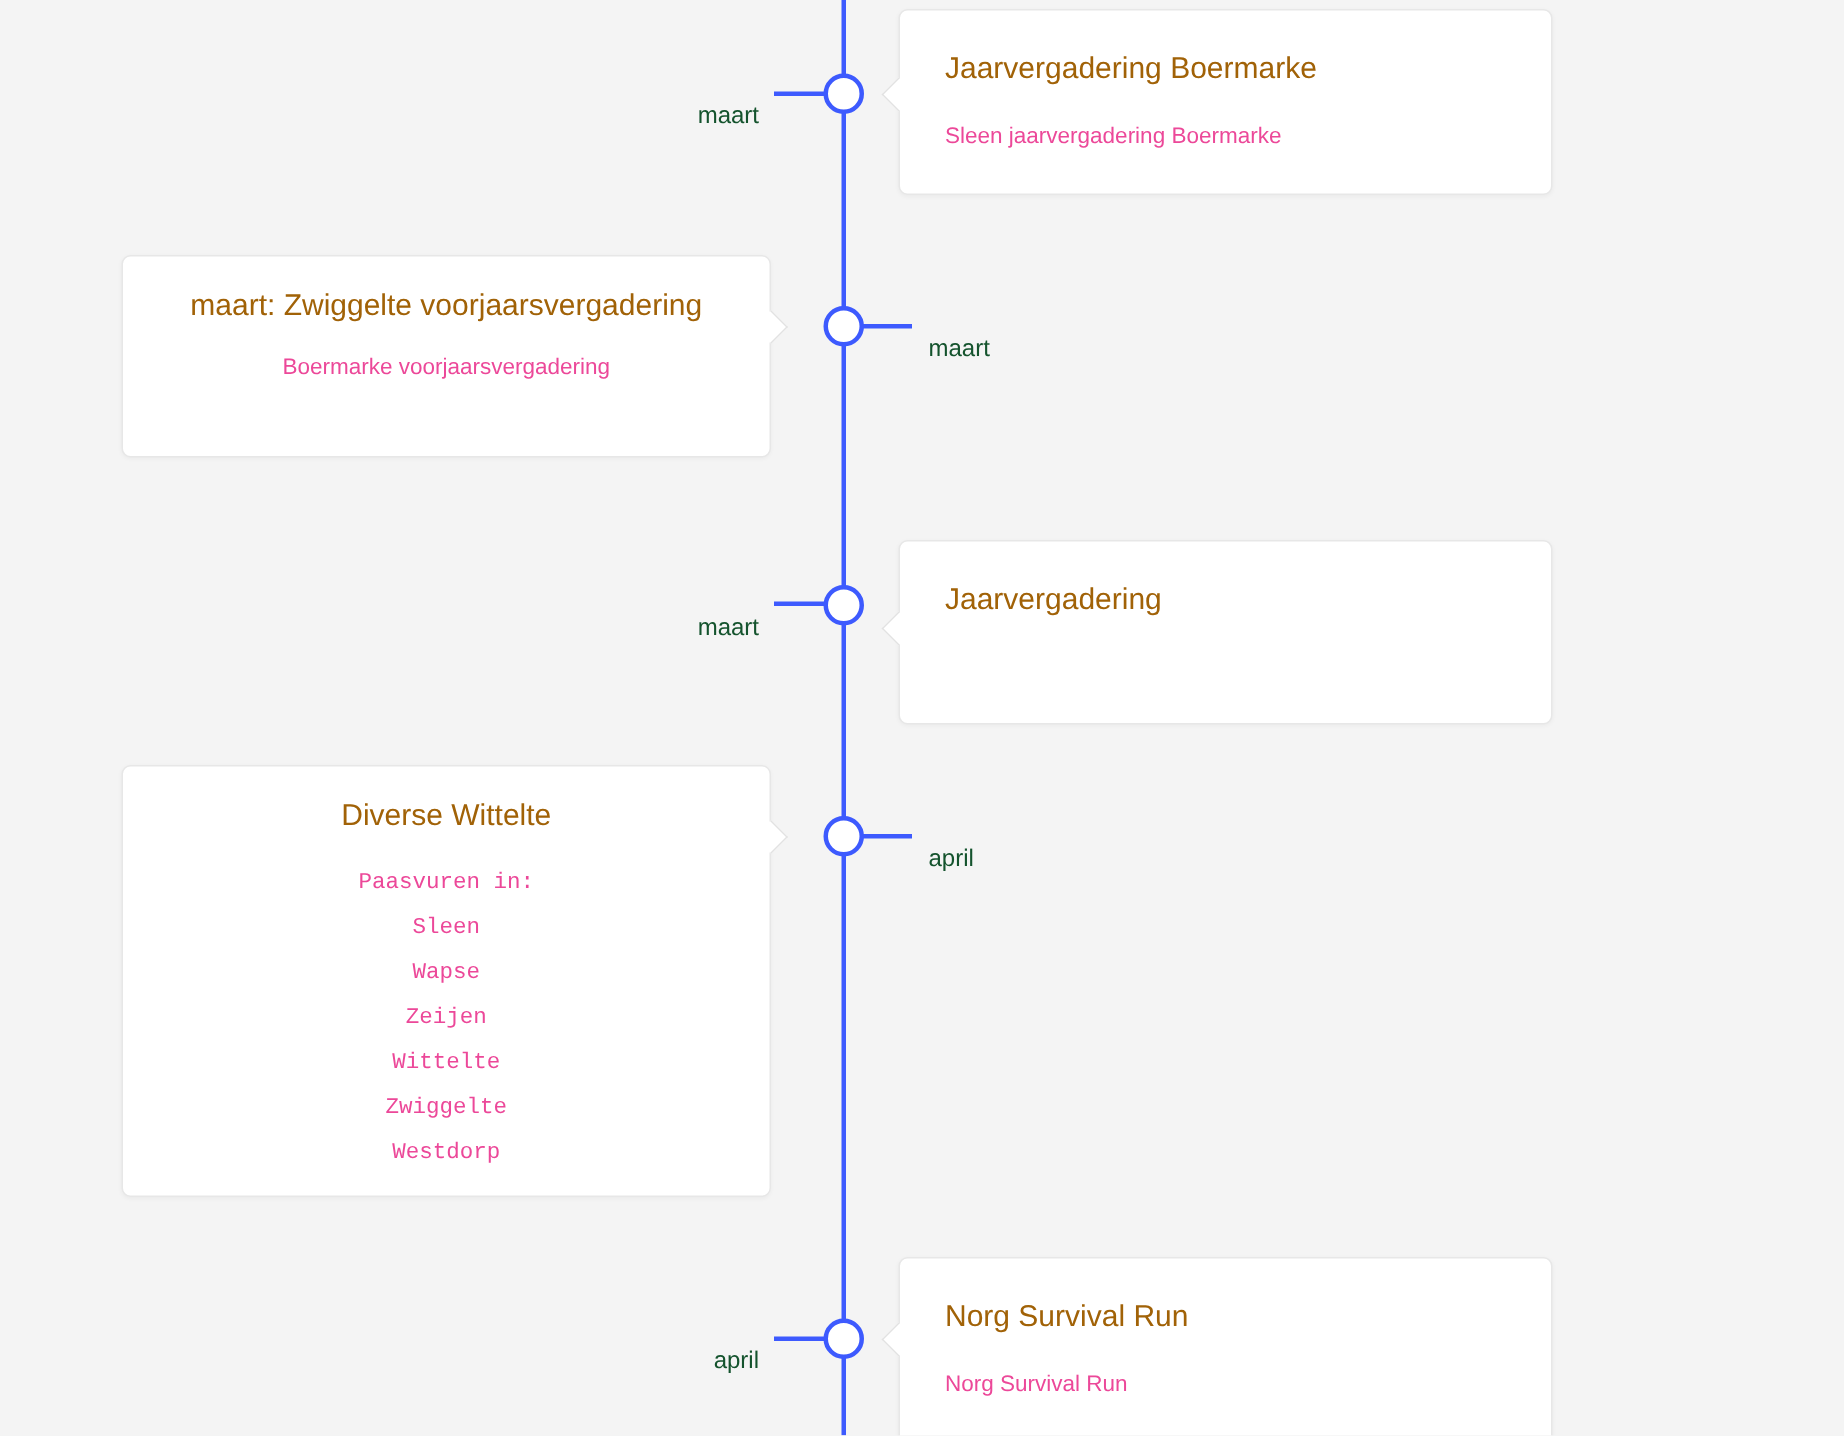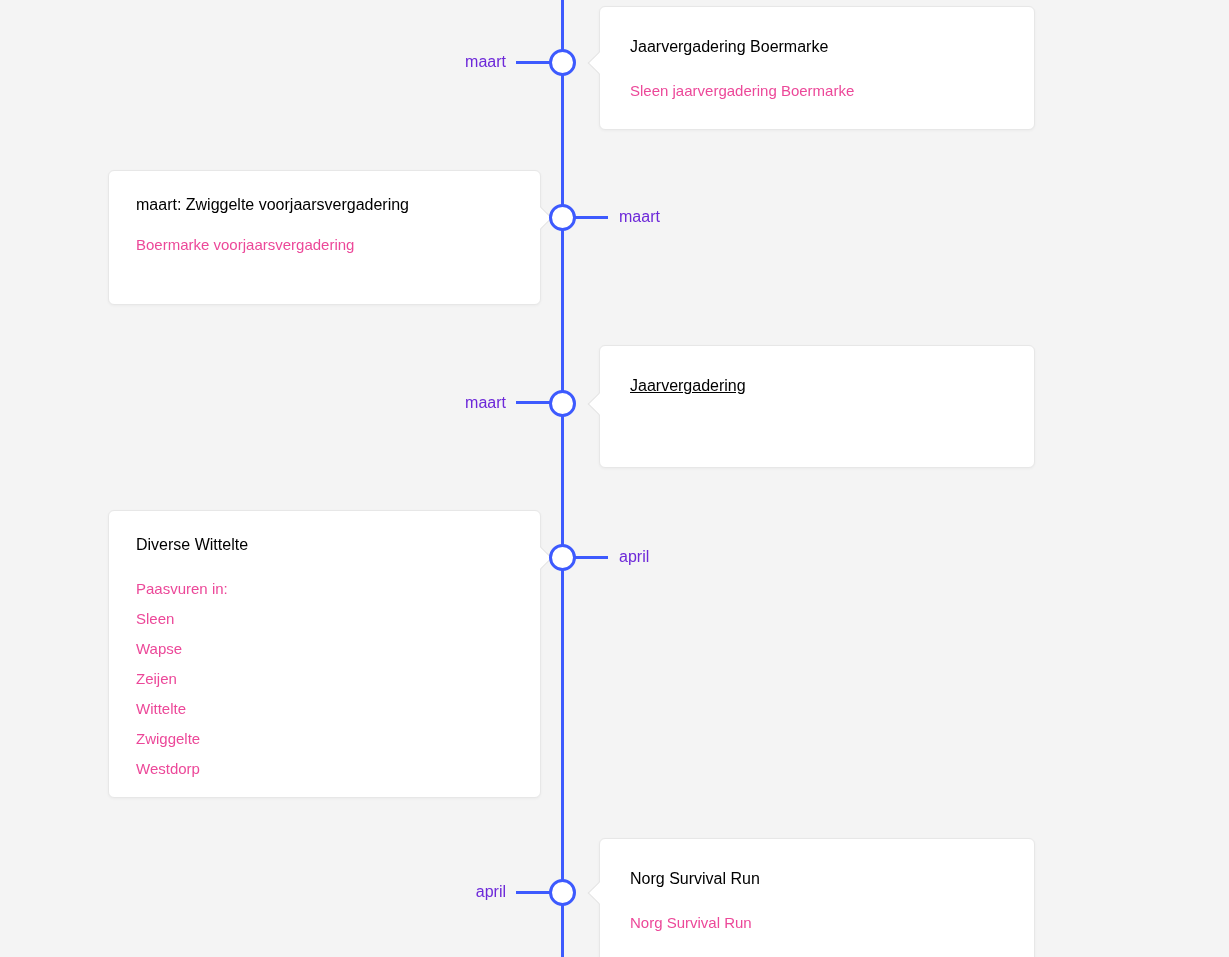--- a/index.html
+++ b/index.html
@@ -52,22 +52,23 @@
   .n2 { top: 401px; }
   .n3 { top: 556px; }
   .n4 { top: 891px; }
 
   
   .tl-label {
     position: absolute;
     height: 22px;
     line-height: 22px;
     font-size: 16px;
-    color: #6d28d9;
+    color: #14532d;
     white-space: nowrap;
+    margin-top: 16px;
   }
   .label-left  { right: 723px; text-align: right; }
   .label-right { left: 619px; text-align: left; }
   .l0 { top: 51px; }
   .l1 { top: 206px; }
   .l2 { top: 392px; }
   .l3 { top: 546px; }
   .l4 { top: 881px; }
 
   
@@ -78,45 +79,45 @@
     border-radius: 6px;
     box-shadow: 0 1px 3px rgba(0,0,0,0.04);
     z-index: 1;
   }
   .card-right {
     left: 599px; width: 436px;
     padding: 26px 30px;
     text-align: left;
   }
   .card-left {
-    left: 108px; width: 433px;
+    left: 81px; width: 433px;
     padding: 20px 27px;
-    text-align: left;
+    text-align: center;
   }
   .k0 { top: 6px;   height: 124px; }
   .k1 { top: 170px; height: 135px; }
-  .k2 { top: 345px; height: 123px; text-decoration: underline; }
+  .k2 { top: 360px; height: 123px; }
   .k3 { top: 510px; height: 288px; }
   .k4 { top: 838px; height: 130px; }
 
   .card-title {
-    font-size: 16px;
+    font-size: 20px;
     line-height: 27px;
     font-weight: 400;
-    color: #000000;
+    color: #a16207;
     margin-bottom: 20px;
   }
   .card-left .card-title { margin-bottom: 16px; }
   .card-desc {
     font-size: 15px;
     line-height: 22px;
     color: #ec4899;
     white-space: pre-line;
   }
-  .k3 .card-desc { line-height: 30px; }
+  .k3 .card-desc { line-height: 30px; font-family: Liberation Mono, monospace; }
 
   
   .card-pointer {
     position: absolute;
     width: 16px; height: 16px;
     background: #ffffff;
     transform: rotate(45deg);
     z-index: 2;
   }
   .pointer-left {           

